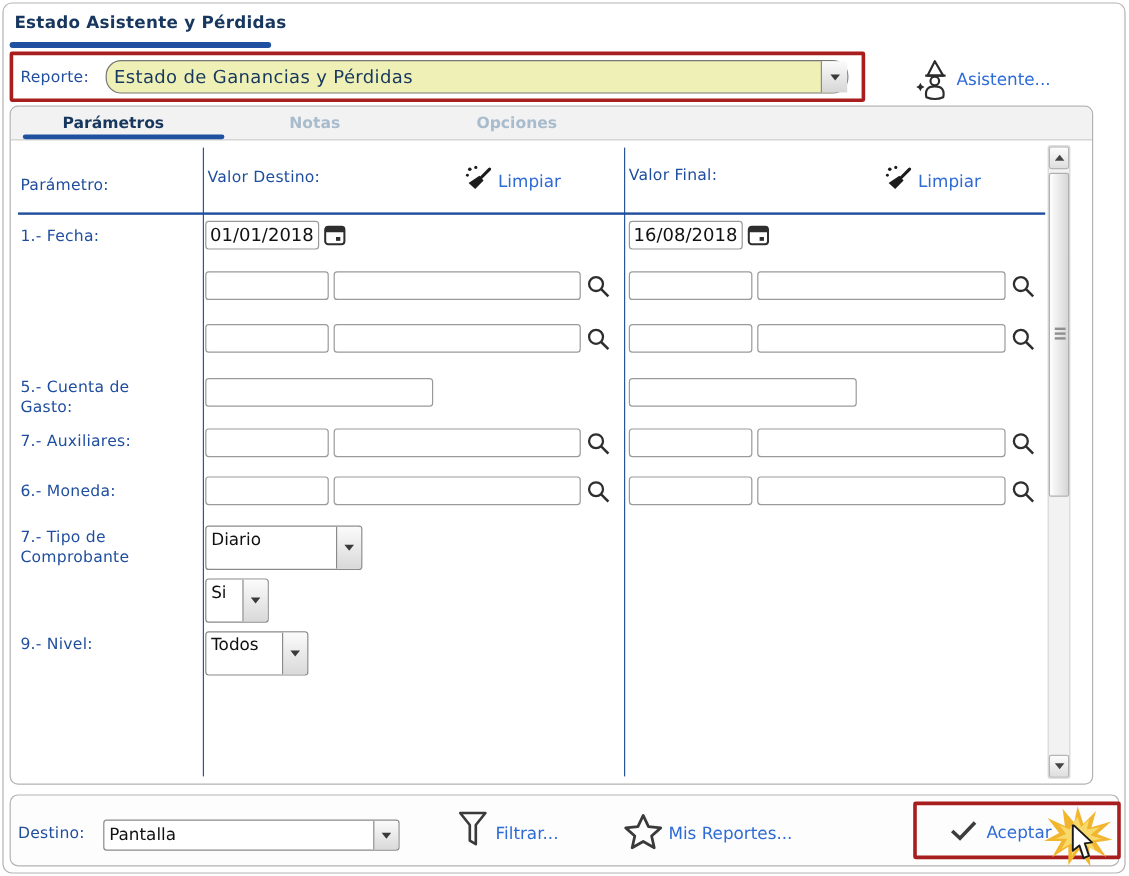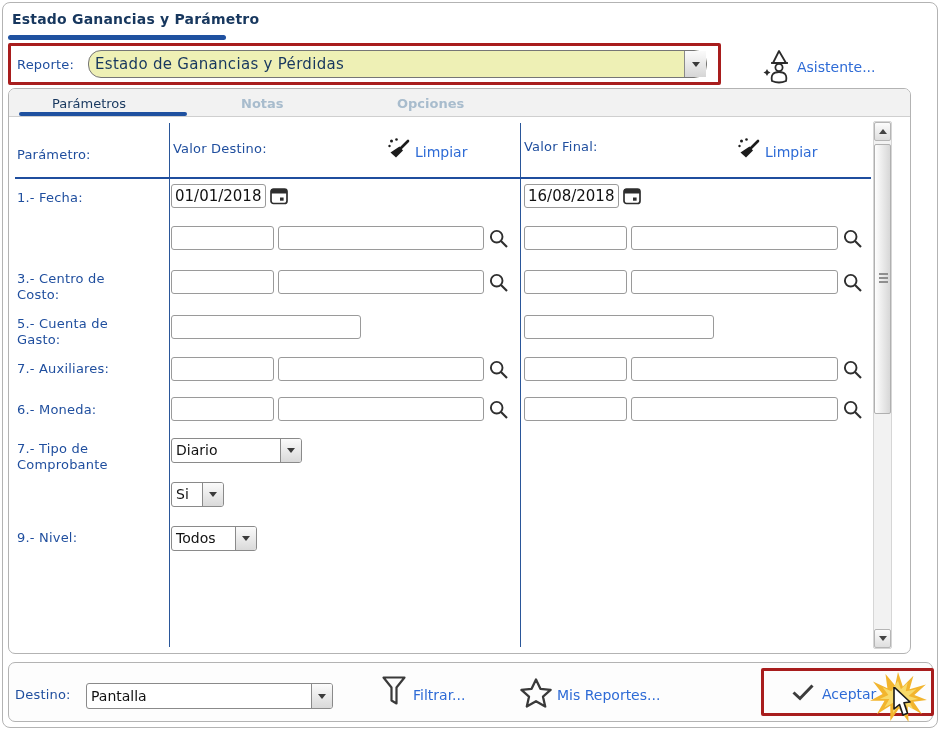--- a/index.html
+++ b/index.html
@@ -11,21 +11,21 @@
   body{font-family:"DejaVu Sans","Liberation Sans",sans-serif;}
   #stage{position:relative;width:941px;height:730px;background:#fff;overflow:hidden}
   .abs{position:absolute}
   .lbl{color:var(--label_blue);font-size:13px;letter-spacing:.2px;line-height:16px}
   .link{color:var(--link_blue);font-size:14px;cursor:pointer;white-space:nowrap}
   .navy{color:var(--navy)}
   .frame{border:1px solid #b3b3b3;border-radius:8px}
   .inp{position:absolute;height:24px;border:1px solid #9a9a9a;border-radius:3px;background:#fff;
        font-family:"DejaVu Sans",sans-serif;font-size:15px;color:#111;padding:0 3px;outline:none;overflow:hidden;white-space:nowrap}
   
-  .sel{position:absolute;height:25px;border:1px solid #8a8a8a;border-radius:3px;background:#fff;display:flex;align-items:stretch;overflow:hidden}
+  .sel{position:absolute;height:37px;border:1px solid #8a8a8a;border-radius:3px;background:#fff;display:flex;align-items:stretch;overflow:hidden}
   .sel-text{flex:1;font-size:14px;color:#111;padding:3px 4px;white-space:nowrap;overflow:hidden}
   .sel-btn{width:21px;border-left:1px solid #8a8a8a;background:linear-gradient(#fbfbfb,#d9d9d9);
            display:flex;align-items:center;justify-content:center;cursor:pointer}
   .tri-down{width:0;height:0;border-left:4px solid transparent;border-right:4px solid transparent;border-top:5px solid #3a3a3a}
   .vsep{position:absolute;width:1px;background:#2a5699}
   .hrule{position:absolute;height:2px;background:var(--label_blue)}
   .redbox{position:absolute;border:3px solid var(--highlight_red);border-radius:2px;background:transparent}
   
   .sb{position:absolute;width:19px;background:#f2f2f2;border:1px solid #d6d6d6;border-radius:2px}
   .sb-btn{position:absolute;left:0;width:17px;height:19px;background:linear-gradient(#fcfcfc,#dedede);
@@ -36,21 +36,21 @@
   .tri-up-s{width:0;height:0;border-left:4px solid transparent;border-right:4px solid transparent;border-bottom:5px solid #444}
   .tri-down-s{width:0;height:0;border-left:4px solid transparent;border-right:4px solid transparent;border-top:5px solid #444}
   svg{display:block}
 </style>
 </head>
 <body>
 
 <div id="stage">
   <div class="abs frame" style="left:2px;top:2px;width:936px;height:726px"></div>
 
-  <div class="abs navy" style="left:12px;top:11px;font-size:14px;font-weight:bold;letter-spacing:.2px">Estado Ganancias y Parámetro</div>
+  <div class="abs navy" style="left:12px;top:11px;font-size:14px;font-weight:bold;letter-spacing:.2px">Estado Asistente y Pérdidas</div>
   <div class="abs" style="left:8px;top:35px;width:218px;height:5px;background:var(--rule_blue);border-radius:3px"></div>
 
   <div class="redbox" style="left:8px;top:43px;width:713px;height:42px"></div>
   <div class="abs lbl" style="left:17px;top:57px">Reporte:</div>
   <div class="abs" style="left:88px;top:50px;width:619px;height:28px;border:1px solid #767676;border-radius:13px;display:flex;background:var(--combo_yellow)">
     <span style="flex:1;font-size:15px;color:var(--navy);padding:4px 6px;white-space:nowrap;overflow:hidden;letter-spacing:.3px">Estado de Ganancias y Pérdidas</span>
     <span style="width:22px;border-left:1px solid #8a8a8a;background:linear-gradient(#fbfbfb,#d6d6d6);display:flex;align-items:center;justify-content:center">
         <span class="tri-down"></span>
       </span>
   </div>
@@ -62,21 +62,21 @@
       <circle cx="16" cy="17.5" r="3.6" fill="none" stroke="#2b2b2b" stroke-width="1.8"></circle>
       <path d="M9,31 q-2,-9 7,-9 q9,0 7,9 q-7,3 -14,0 Z" fill="none" stroke="#2b2b2b" stroke-width="1.8" stroke-linejoin="round"></path>
       <path d="M4,19 l1.2,2.3 2.3,1.2 -2.3,1.2 -1.2,2.3 -1.2,-2.3 -2.3,-1.2 2.3,-1.2 Z" fill="#2b2b2b"></path>
     </svg>
   </div>
   <a class="abs link" style="left:797px;top:59px">Asistente...</a>
 
   <div class="abs frame" style="left:8px;top:88px;width:903px;height:566px;background:#fff;border-radius:7px;overflow:hidden">
 
     <div class="abs" style="left:0;top:0;width:100%;height:28px;background:#f2f2f2;border-bottom:1px solid #cfcfcf"></div>
-    <div class="abs navy" style="left:43px;top:7px;font-size:13px;font-weight:normal">Parámetros</div>
+    <div class="abs navy" style="left:43px;top:7px;font-size:13px;font-weight:bold">Parámetros</div>
     <div class="abs" style="left:10px;top:23px;width:168px;height:4px;background:var(--rule_blue);border-radius:2px"></div>
     <div class="abs" style="left:232px;top:7px;font-size:13px;font-weight:bold;color:#a8bccd">Notas</div>
     <div class="abs" style="left:388px;top:7px;font-size:13px;font-weight:bold;color:#a8bccd">Opciones</div>
 
     <div class="vsep" style="left:160px;top:34px;height:524px"></div>
     <div class="vsep" style="left:511px;top:34px;height:524px"></div>
 
     <div class="abs lbl" style="left:8px;top:58px">Parámetro:</div>
     <div class="abs lbl" style="left:164px;top:52px">Valor Destino:</div>
 
@@ -133,21 +133,20 @@
     </div>
     <input class="inp" style="left: 515px; top: 137px; width: 103px;">
     <input class="inp" style="left: 622px; top: 137px; width: 207px;">
     <div class="abs" style="left:833px;top:139px;cursor:pointer">
       <svg width="21" height="21" viewBox="0 0 21 21">
           <circle cx="8.7" cy="8.7" r="5.8" fill="none" stroke="#2e2e2e" stroke-width="1.9"></circle>
           <line x1="13" y1="13" x2="19" y2="19" stroke="#2e2e2e" stroke-width="2.1"></line>
         </svg>
     </div>
 
-    <div class="abs lbl" style="left:8px;top:182px;width:130px">3.- Centro de Costo:</div>
     <input class="inp" style="left: 162px; top: 181px; width: 103px;">
     <input class="inp" style="left: 269px; top: 181px; width: 206px;">
     <div class="abs" style="left:479px;top:183px;cursor:pointer">
       <svg width="21" height="21" viewBox="0 0 21 21">
           <circle cx="8.7" cy="8.7" r="5.8" fill="none" stroke="#2e2e2e" stroke-width="1.9"></circle>
           <line x1="13" y1="13" x2="19" y2="19" stroke="#2e2e2e" stroke-width="2.1"></line>
         </svg>
     </div>
     <input class="inp" style="left: 515px; top: 181px; width: 103px;">
     <input class="inp" style="left: 622px; top: 181px; width: 207px;">

